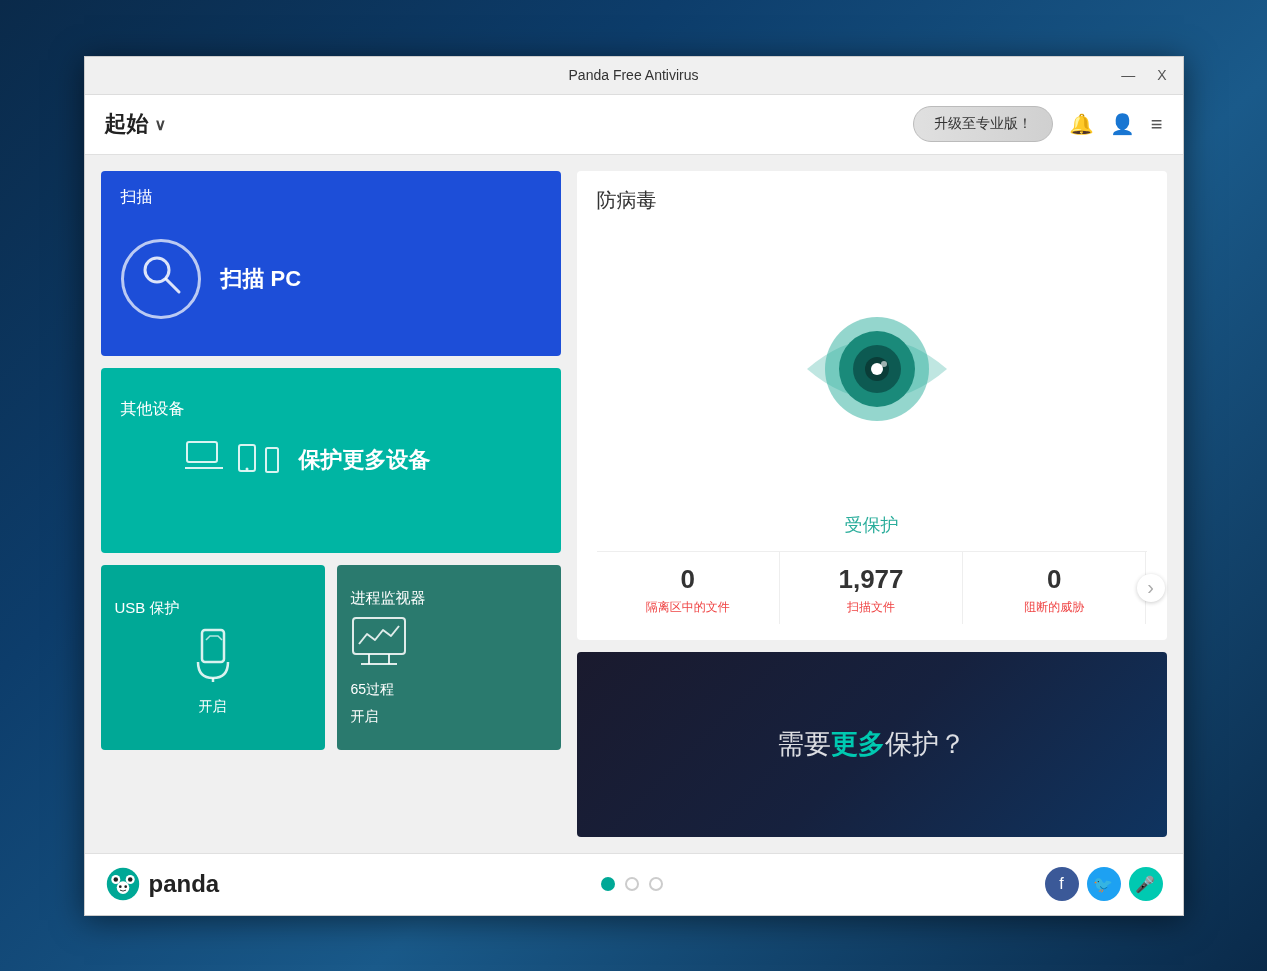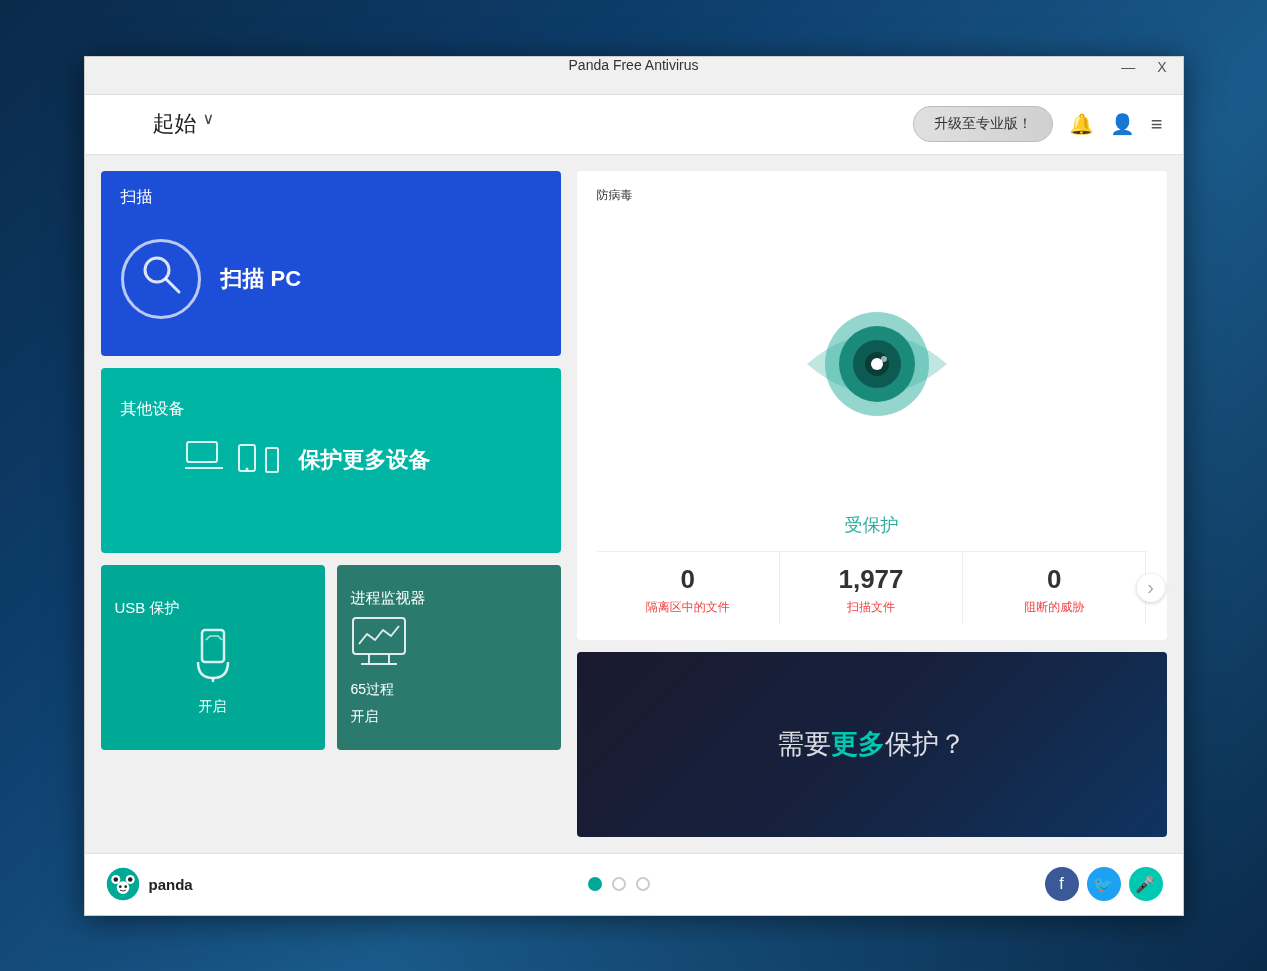--- a/index.html
+++ b/index.html
@@ -19,21 +19,21 @@
       background: #f5f5f5;
       border: 1px solid #ccc;
       display: flex;
       flex-direction: column;
       box-shadow: 0 4px 30px rgba(0,0,0,0.5);
     }
     .title-bar {
       background: #f0f0f0;
       height: 38px;
       display: flex;
-      align-items: flex-start;
+      align-items: center;
       justify-content: center;
       position: relative;
       border-bottom: 1px solid #ddd;
     }
     .title-bar-title {
       font-size: 14px;
       color: #333;
     }
     .title-bar-controls {
       position: absolute;
@@ -55,27 +55,26 @@
     .header-bar {
       background: white;
       height: 60px;
       display: flex;
       align-items: center;
       padding: 0 20px;
       border-bottom: 1px solid #e0e0e0;
     }
     .nav-label {
       font-size: 22px;
-      font-weight: 400;
+      font-weight: 700;
       color: #222;
       display: flex;
-      align-items: flex-start;
+      align-items: center;
       gap: 6px;
       cursor: pointer;
-      margin-left: 48px;
     }
     .nav-chevron {
       font-size: 16px;
       color: #444;
     }
     .header-right {
       margin-left: auto;
       display: flex;
       align-items: center;
       gap: 16px;
@@ -220,21 +219,21 @@
     }
     .antivirus-tile {
       background: white;
       border-radius: 4px;
       padding: 16px 20px;
       flex: 1;
       display: flex;
       flex-direction: column;
     }
     .antivirus-label {
-      font-size: 12px;
+      font-size: 20px;
       color: #333;
       font-weight: 500;
       margin-bottom: 10px;
     }
     .eye-container {
       display: flex;
       justify-content: center;
       align-items: center;
       flex: 1;
     }
@@ -327,21 +326,21 @@
     .panda-logo {
       display: flex;
       align-items: center;
       gap: 8px;
     }
     .panda-logo-icon {
       width: 36px;
       height: 36px;
     }
     .panda-logo-text {
-      font-size: 15px;
+      font-size: 24px;
       font-weight: 600;
       color: #222;
     }
     .footer-dots {
       margin-left: auto;
       margin-right: auto;
       display: flex;
       gap: 10px;
       align-items: center;
     }

